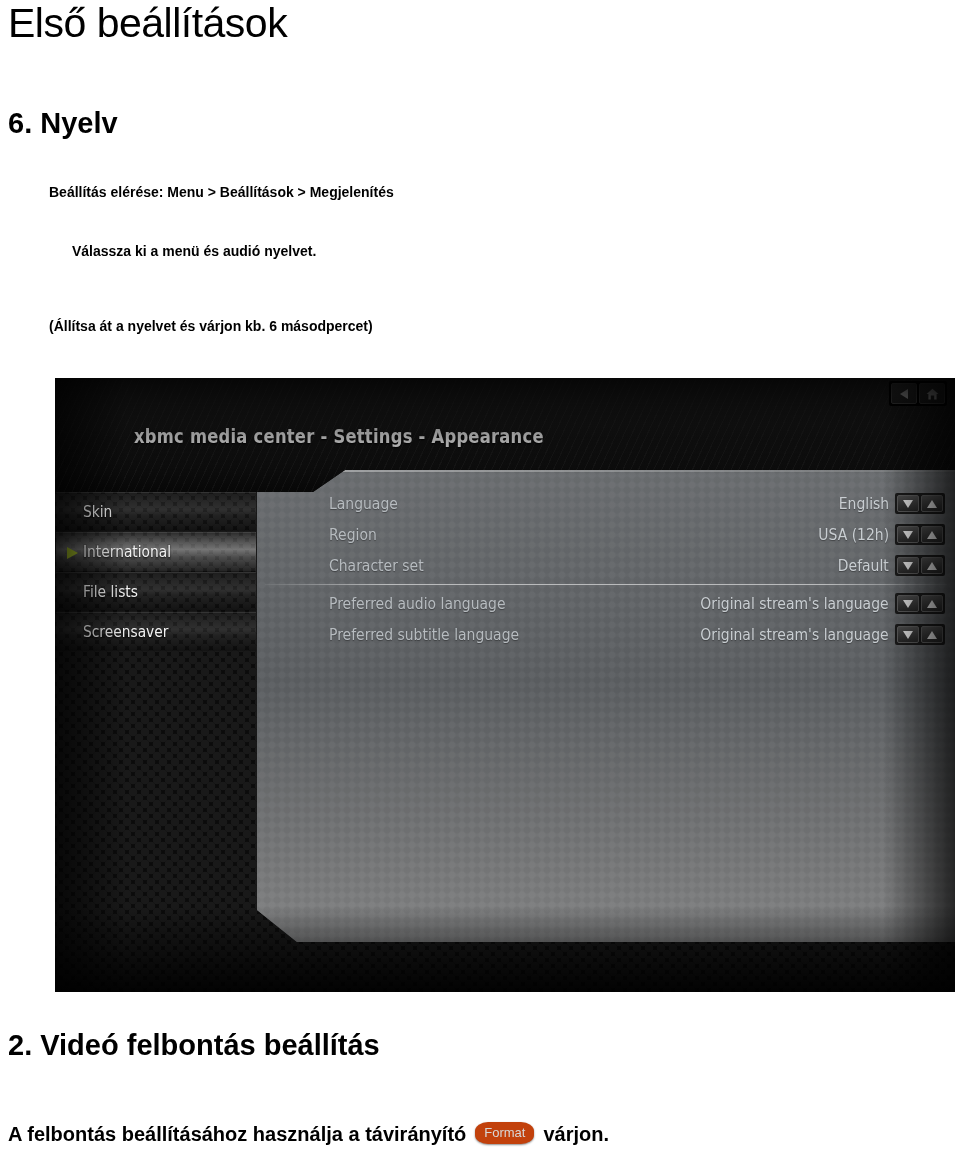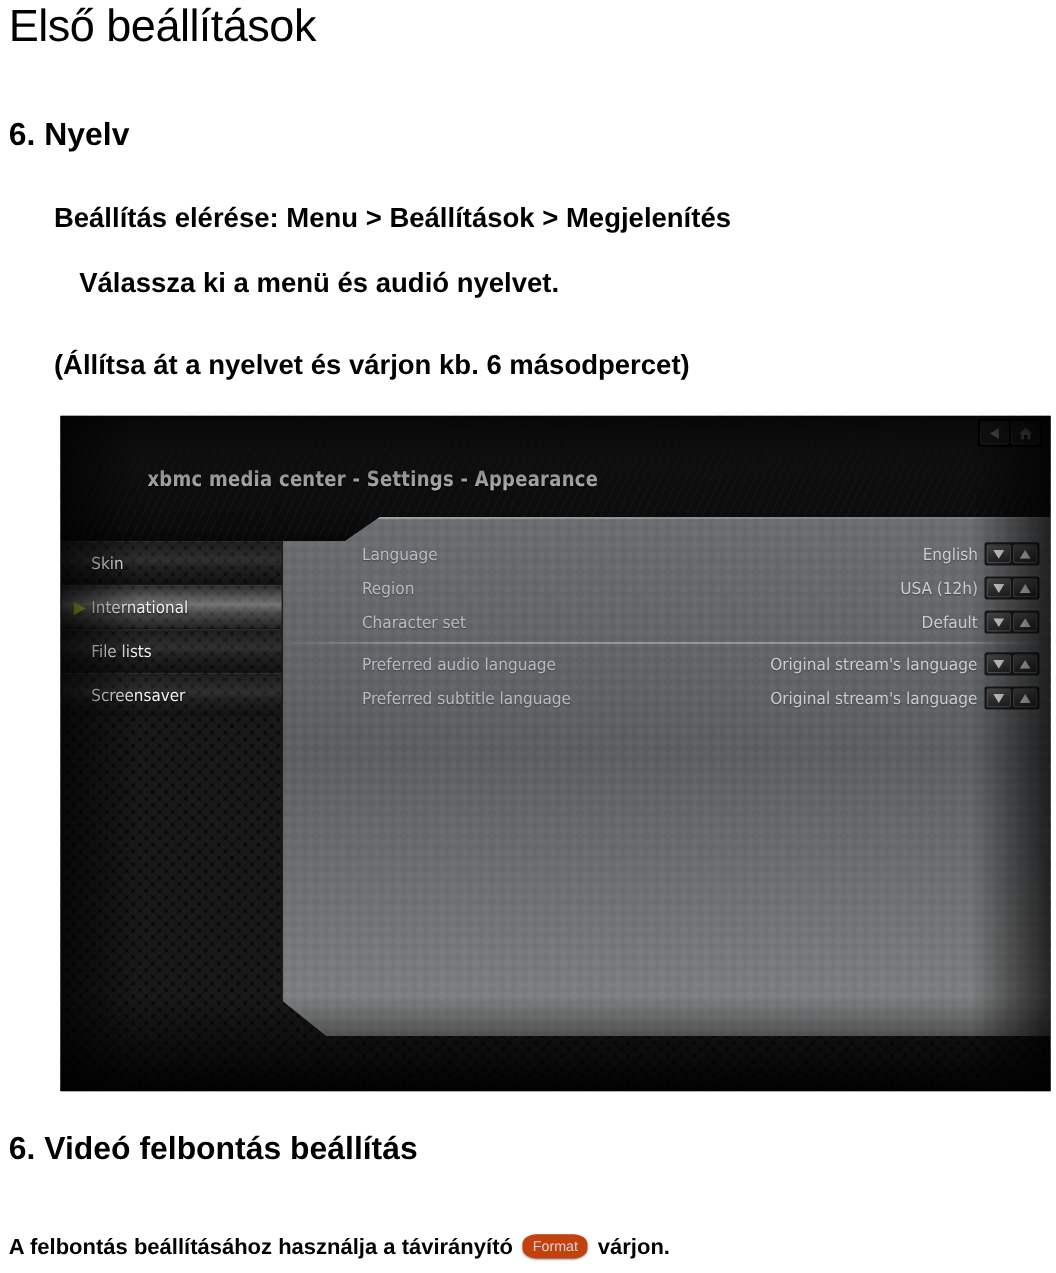--- a/index.html
+++ b/index.html
@@ -34,21 +34,21 @@
     font-weight: 700;
     line-height: 1.1;
     white-space: nowrap;
   }
   #heading-1 { top: 108px; }
   #heading-2 { top: 1030px; }
 
   .body-line {
     position: absolute;
     left: 49px;
-    font-size: 25px;
+    font-size: 14px;
     font-weight: 700;
     line-height: 1.15;
     white-space: nowrap;
   }
   #line-path  { top: 184px; }
   #line-pick  { top: 243px; margin-left: 23px; }
   #line-wait  { top: 318px; }
 
   .footer-line {
     position: absolute;
@@ -470,19 +470,19 @@
           </svg>
       </span>
       <span class="cat-label">Screensaver</span>
     </div>
 
   </div>
 
   <div class="xbmc-vignette"></div>
 </div>
 
-<div class="section-heading" id="heading-2">6. Videó felbontás beállítás</div>
+<div class="section-heading" id="heading-2">2. Videó felbontás beállítás</div>
 
 <div class="footer-line">
   <span>A felbontás beállításához használja a távirányító</span>
   <span class="format-key">Format</span>
   <span>várjon.</span>
 </div>
 
 </body></html>

